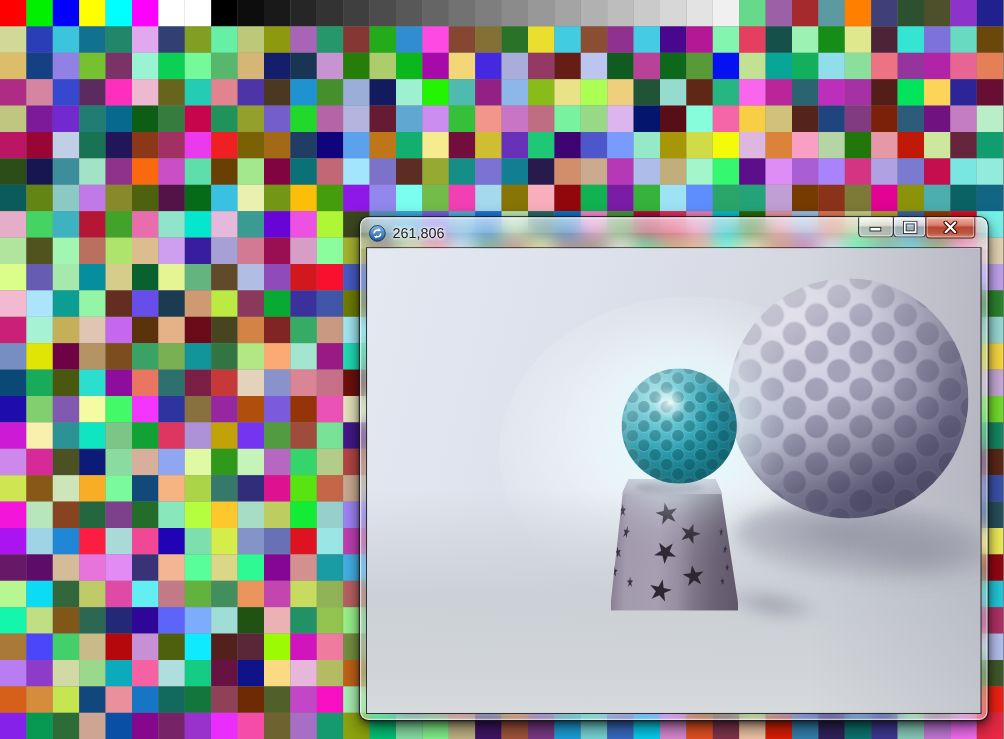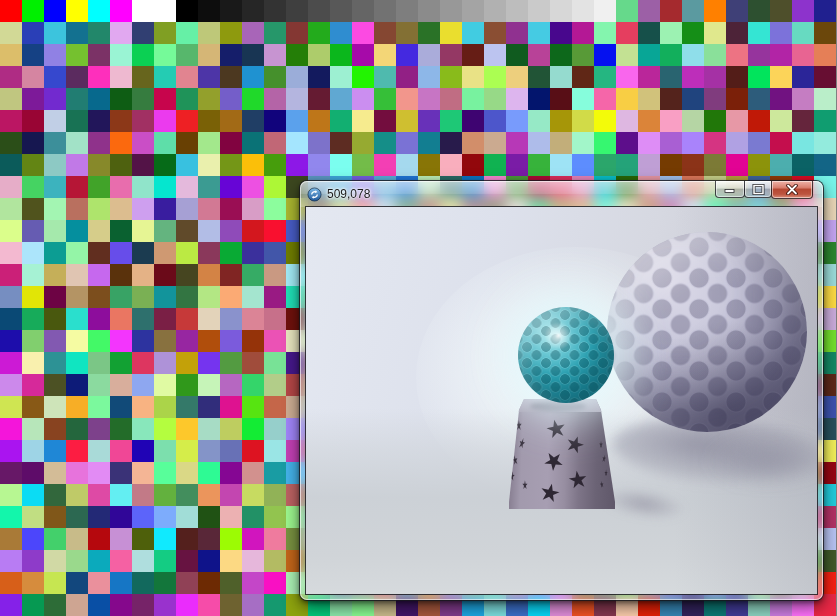--- a/index.html
+++ b/index.html
@@ -1171,21 +1171,21 @@
                 <stop offset="1" stop-color="#1e5799"></stop>
           </linearGradient>
             </defs>
           <circle cx="8" cy="8" r="7" fill="url(#ig)" stroke="#10243d" stroke-width="0.7"></circle>
           <path d="M5 8a3 3 0 0 1 4.6-2.5" stroke="#fff" stroke-width="1.4" fill="none"></path>
           <path d="M11 8a3 3 0 0 1-4.6 2.5" stroke="#fff" stroke-width="1.4" fill="none"></path>
           <path d="M9.2 3.4 l2.0 2.1 -2.9 0.5 z" fill="#fff"></path>
           <path d="M6.8 12.6 l-2.0 -2.1 2.9 -0.5 z" fill="#fff"></path>
         </svg>
       </span>
-      <span class="wtitle">509,078</span>
+      <span class="wtitle">261,806</span>
     </div>
 
     <div class="caption">
       <div class="cbtn min">
         <svg width="12" height="10">
           <rect x="1" y="5.5" width="9" height="3" fill="#fff" stroke="#2a2a2e" stroke-width="0.8"></rect>
         </svg>
       </div>
       <div class="cbtn max">
         <svg width="13" height="11">

